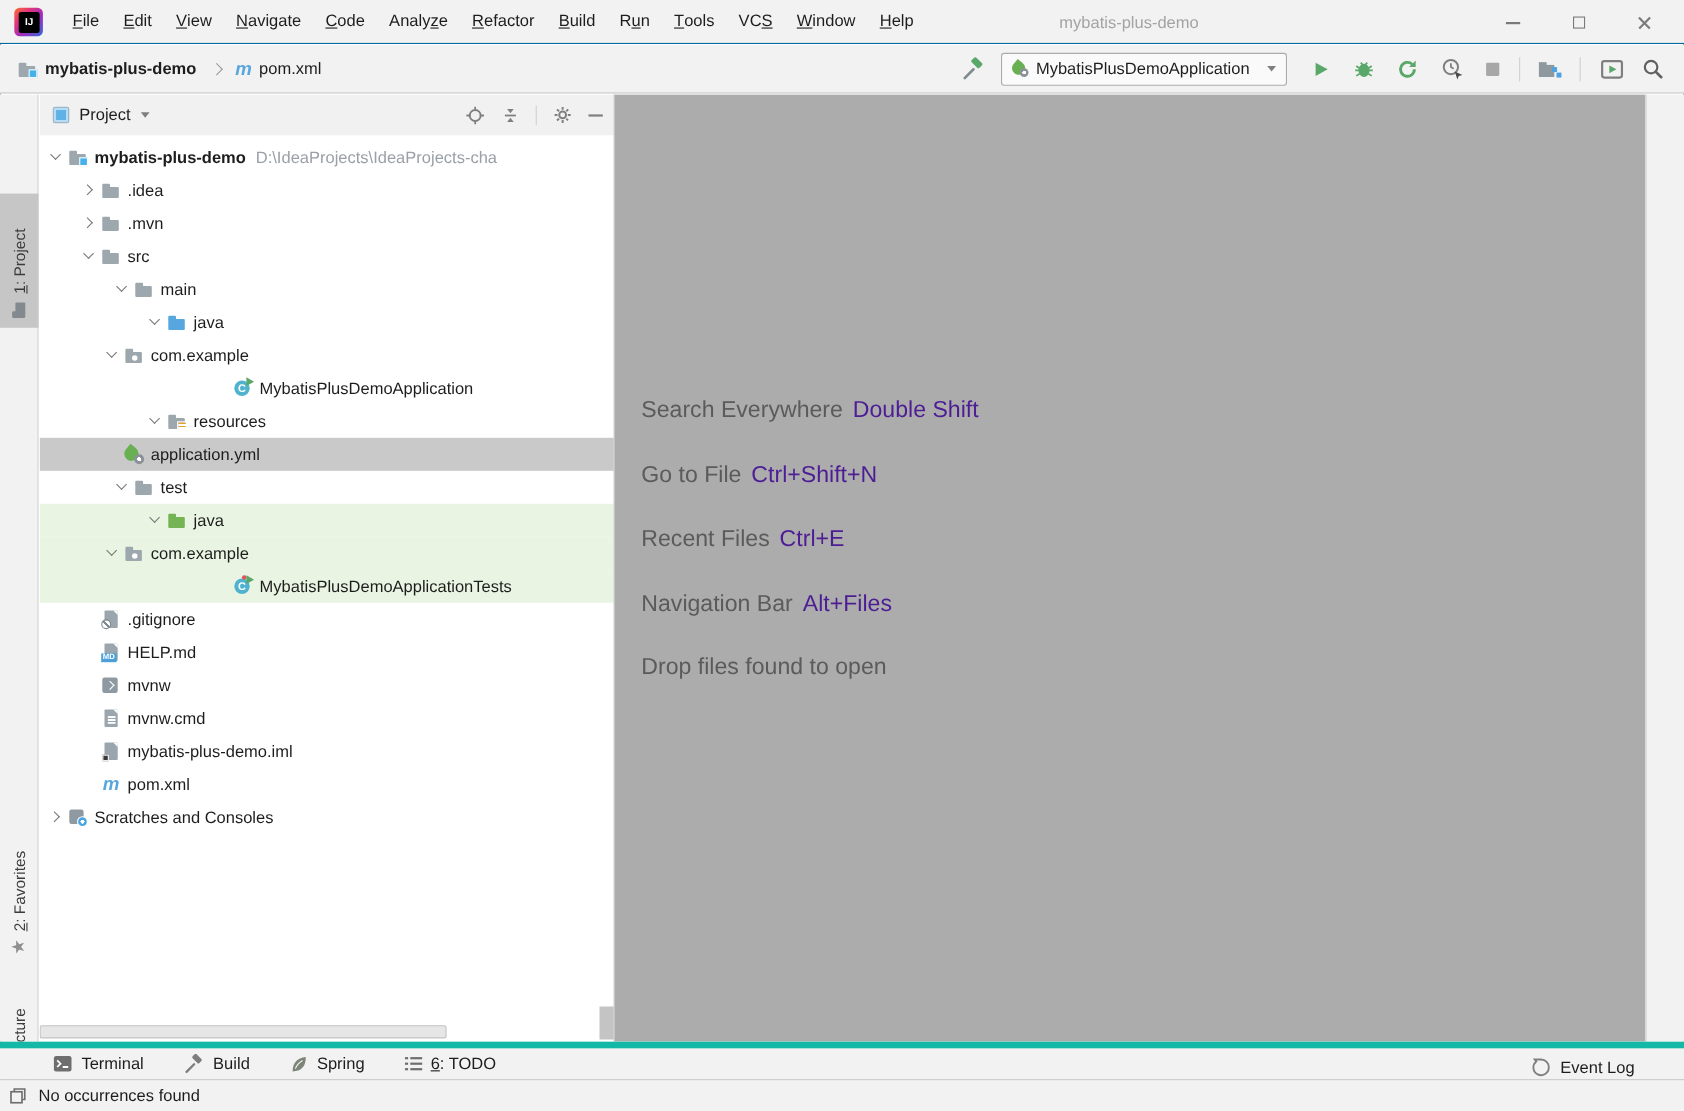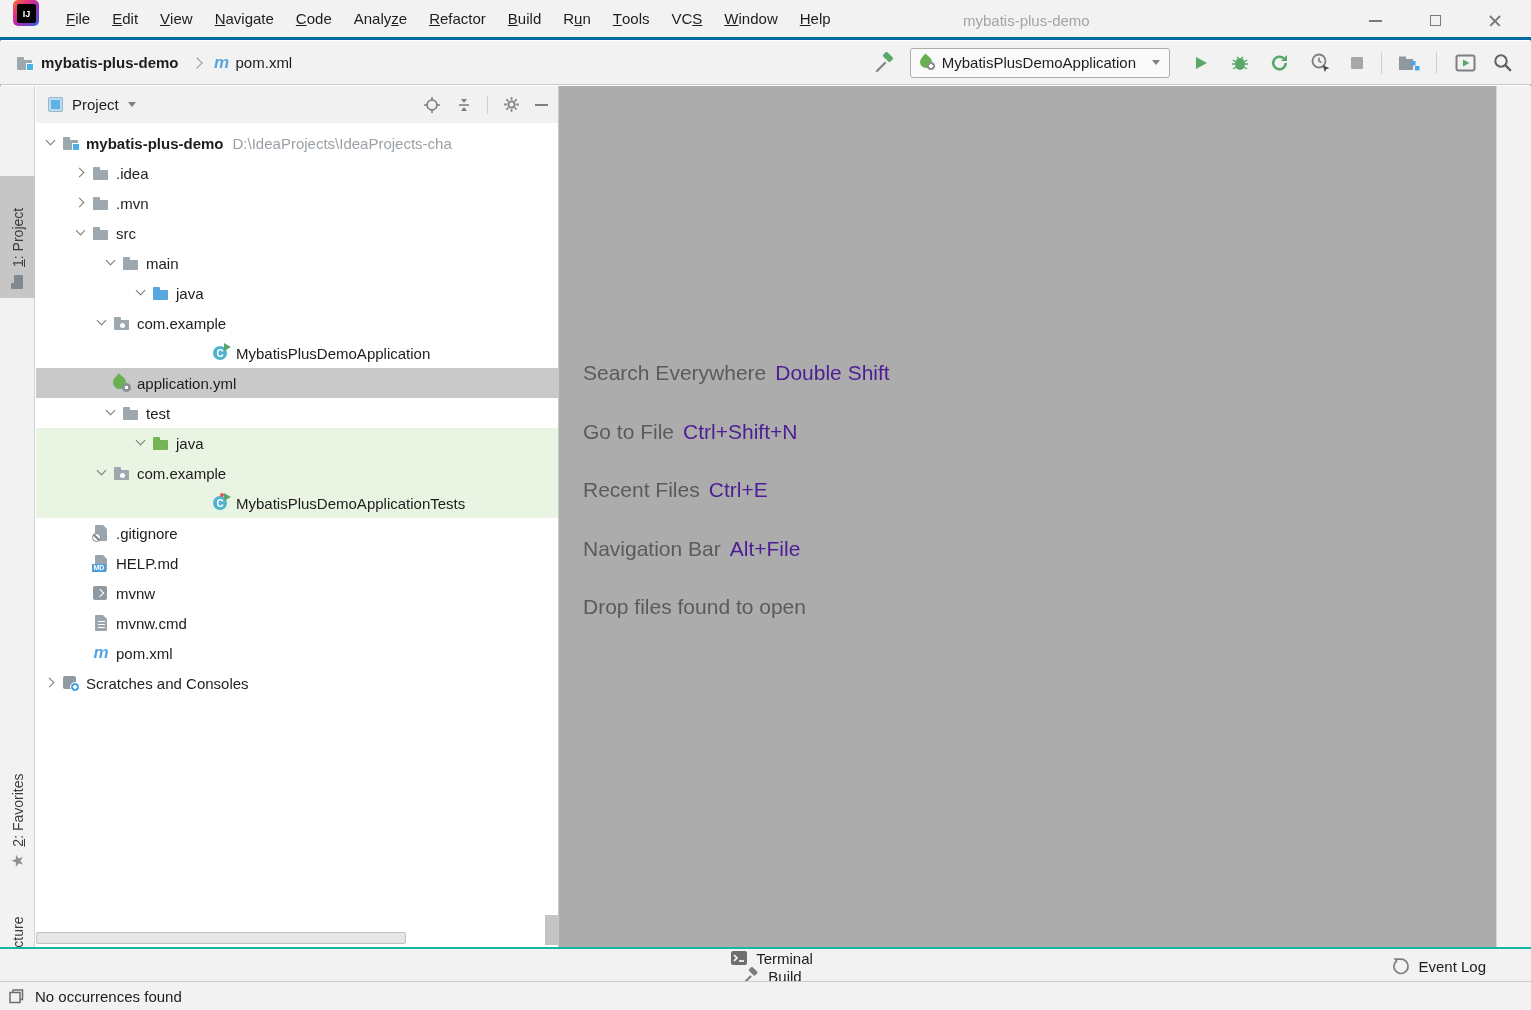--- a/index.html
+++ b/index.html
@@ -6,21 +6,21 @@
   html,body { width:1531px; height:1010px; overflow:hidden; }
   body {
     font-family: "Liberation Sans", "DejaVu Sans", sans-serif;
     font-size:15px; color:#1d1d1d; background:#fff; position:relative;
     box-shadow: inset 0 0 0 1px #9f9f9f;
   }
   u { text-decoration: underline; }
 
   
   #menubar { position:absolute; left:0; top:0; width:1531px; height:40px;
-    background:#f2f2f2; border-bottom:3px solid #0369a1; display:flex; }
+    background:#f2f2f2; border-bottom:1px solid #0369a1; display:flex; align-items:center; }
   .logo { width:26px; height:26px; margin:0 16px 0 13px; border-radius:5px;
     background: linear-gradient(135deg,#f7702c 0%, #e4347a 30%, #9f2bbf 60%, #2e6bd8 100%);
     position:relative; flex:none; }
   .logo i { position:absolute; left:4px; top:4px; right:3px; bottom:3px; background:#000; border-radius:2px;
     color:#fff; font-size:9px; font-weight:bold; font-style:normal; display:flex; align-items:center; justify-content:center; }
   .menu-item { padding:0 11px; height:100%; display:flex; align-items:center; cursor:default; color:#1d1d1d; }
   #win-title { position:absolute; left:963px; top:0; height:41px; line-height:41px; color:#a3a3a3; }
   #win-controls { position:absolute; right:6px; top:0; height:41px; display:flex; }
   .wc { width:60px; height:100%; display:flex; align-items:center; justify-content:center; position:relative; }
   .wc-min i { width:13px; height:2px; background:#7a7a7a; display:block; }
@@ -147,21 +147,21 @@
   #editor { position:absolute; left:558px; top:0; width:938px; height:861px; background:#acacac; border-left:1px solid #c9c9c9; }
   #hints { position:absolute; left:24px; top:258px; }
   .hint { height:58.5px; display:flex; align-items:center; font-size:21px; color:#5b5b5b; }
   .hint .key { color:#4c1d95; margin-left:9px; }
 
   
   #right-stripe { position:absolute; left:1496px; top:0; width:35px; height:861px; background:#f2f2f2; border-left:1px solid #d4d4d4; }
 
   
   #bottombar { position:absolute; left:0; top:947px; width:1531px; height:34px; background:#f2f2f2;
-    border-top:2px solid #14b8a6; display:flex; align-items:center; padding-left:48px;flex-direction:column; }
+    border-top:6px solid #14b8a6; display:flex; align-items:center; padding-left:48px; }
   .bw { display:flex; align-items:center; gap:8px; margin-right:36px; cursor:default; }
   #event-log { position:absolute; right:45px; top:0; height:34px; display:flex; align-items:center; gap:8px; }
 
   
   #statusbar { position:absolute; left:0; top:981px; width:1531px; height:29px; background:#f2f2f2;
     border-top:1px solid #cacaca; display:flex; align-items:center; padding-left:8px; }
   #status-text { margin-left:10px; }
 </style>
 </head>
 <body>
@@ -442,20 +442,27 @@
           </span>
         <span class="tlabel">com.example</span>
       </div>
       <div class="trow lvl5">
         <span class="arr"></span>
         <span class="ticn I-class">
             <i class="b-run"></i>
           </span>
         <span class="tlabel">MybatisPlusDemoApplication</span>
       </div>
+      <div class="trow lvl3">
+        <span class="arr open"></span>
+        <span class="ticn I-folder">
+            <i class="b-res"></i>
+          </span>
+        <span class="tlabel">resources</span>
+      </div>
       <div class="trow lvl4 sel">
         <span class="arr"></span>
         <span class="ticn I-leaf"></span>
         <span class="tlabel">application.yml</span>
       </div>
       <div class="trow lvl2">
         <span class="arr open"></span>
         <span class="ticn I-folder"></span>
         <span class="tlabel">test</span>
       </div>
@@ -497,20 +504,27 @@
         <span class="arr"></span>
         <span class="ticn I-shell"></span>
         <span class="tlabel">mvnw</span>
       </div>
       <div class="trow lvl1">
         <span class="arr"></span>
         <span class="ticn I-doc">
             <i class="b-lines"></i>
           </span>
         <span class="tlabel">mvnw.cmd</span>
+      </div>
+      <div class="trow lvl1">
+        <span class="arr"></span>
+        <span class="ticn I-doc">
+            <i class="b-sq"></i>
+          </span>
+        <span class="tlabel">mybatis-plus-demo.iml</span>
       </div>
       <div class="trow lvl1">
         <span class="arr"></span>
         <span class="ticn I-maven">m</span>
         <span class="tlabel">pom.xml</span>
       </div>
       <div class="trow lvl0">
         <span class="arr closed"></span>
         <span class="ticn I-scratch">
             <i class="b-clock"></i>
@@ -534,21 +548,21 @@
       <div class="hint">
         <span>Go to File</span>
           <span class="key">Ctrl+Shift+N</span>
       </div>
       <div class="hint">
         <span>Recent Files</span>
           <span class="key">Ctrl+E</span>
       </div>
       <div class="hint">
         <span>Navigation Bar</span>
-          <span class="key">Alt+File</span>
+          <span class="key">Alt+Files</span>
       </div>
       <div class="hint">
         <span>Drop files found to open</span>
           <span class="key"></span>
       </div>
     </div>
   </div>
 
   <div id="right-stripe">
     

